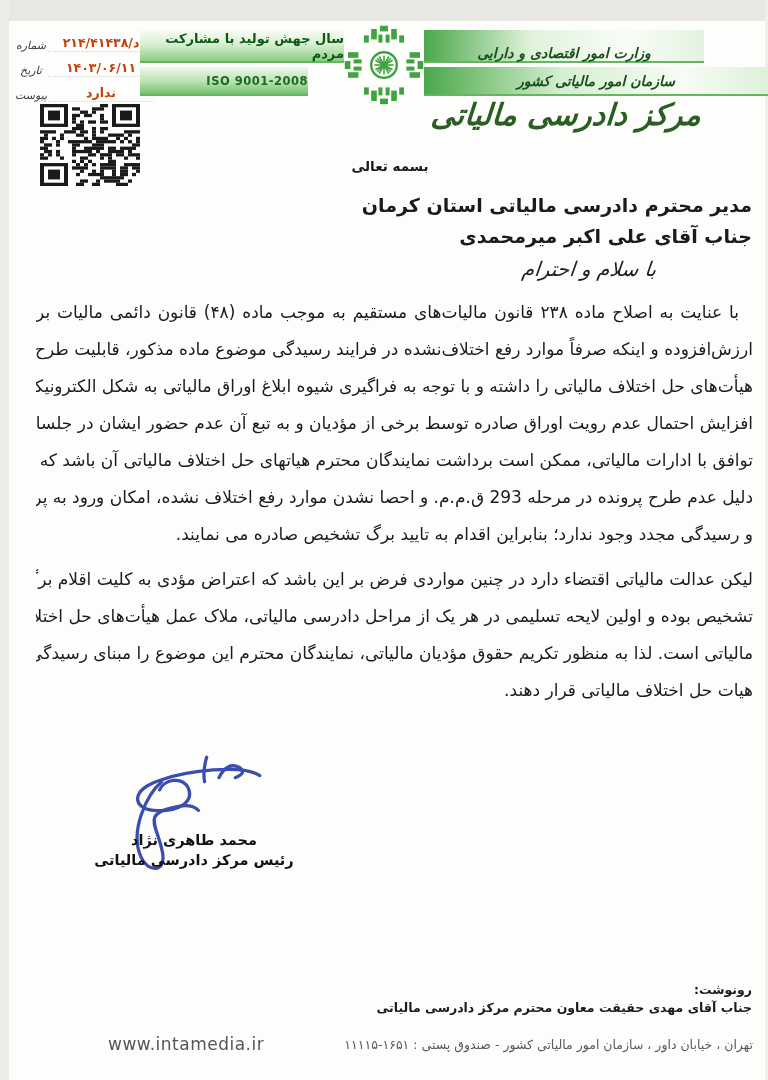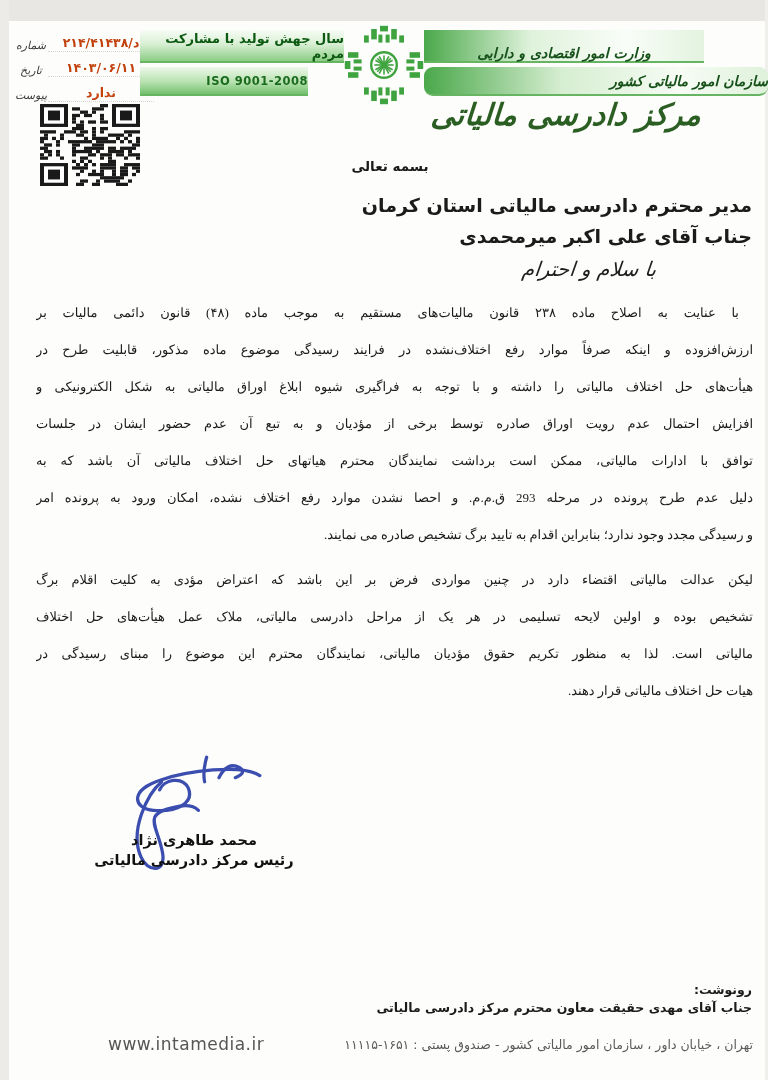--- a/index.html
+++ b/index.html
@@ -28,21 +28,21 @@
     background:linear-gradient(to bottom,#f7fcf5 0%,#d9efd4 45%,#8ccd85 100%);
     display:flex;align-items:center;justify-content:center;}
   .band-iso{top:67px;left:140px;width:168px;height:27px;
     background:linear-gradient(to bottom,#eef8ea 0%,#b7e2b0 55%,#74c16e 100%);
     display:flex;align-items:center;justify-content:flex-start;}
   .band-ministry{top:30px;left:424px;width:280px;height:31px;
     background:linear-gradient(to right,var(--band-green,#4aa84a) 0%,#dff2db 38%,#f9fdf8 72%,#e3f3df 100%);
     display:flex;align-items:flex-end;justify-content:center;}
   .band-org{top:67px;left:424px;width:344px;height:27px;
     background:linear-gradient(to right,var(--band-green,#4aa84a) 0%,#d6eed1 40%,#f7fcf5 75%,#def1da 100%);
-    display:flex;align-items:center;justify-content:flex-start;border-radius:9px;}
+    display:flex;align-items:center;justify-content:center;}
   .band-fa{font-style:italic;font-weight:600;color:#16511a;font-size:14px;}
   .slogan-txt{font-weight:bold;color:#0d5a12;font-size:13px;}
   .iso-txt{font-weight:bold;color:#1b6b1f;font-size:11.5px;letter-spacing:.5px;font-style:normal;}
 
   .logo{top:24px;left:344px;width:80px;height:82px;}
   .logo svg{width:100%;height:100%;}
 
   
   .qr{top:104px;left:40px;width:100px;height:82px;}
   .qr svg{width:100%;height:100%;display:block;}
@@ -52,21 +52,21 @@
     font-size:30px;font-weight:bold;font-style:italic;
     color:var(--title-green,#2a5e22);transform:skewX(-4deg);}
 
   .besmellah{top:158px;left:0;right:0;text-align:center;font-size:13.5px;font-weight:bold;padding-left:12px;}
 
   
   .addressee{top:190px;right:16px;text-align:right;font-weight:bold;font-size:19px;line-height:31px;}
   .salutation{top:257px;right:112px;font-size:20px;font-style:italic;font-weight:500;color:#1e1e1e;transform:skewX(-6deg);}
 
   
-  .letter-body{top:294px;right:15px;left:36px;font-size:13px;font-family:Liberation Serif, serif;}
+  .letter-body{top:294px;right:15px;left:36px;font-size:17px;}
   .bline{height:37px;line-height:37px;text-align:justify;text-align-last:justify;
     white-space:nowrap;overflow:hidden;}
   .bline.last{text-align-last:auto;}
   .bline.first{text-indent:14px;}
   .para2{margin-top:8px;}
 
   
   .sig-block{top:748px;left:58px;width:272px;height:140px;}
   .sig-svg{position:absolute;top:0;left:30px;width:225px;height:135px;}
   .sig-names{position:absolute;top:82px;left:0;right:0;text-align:center;

